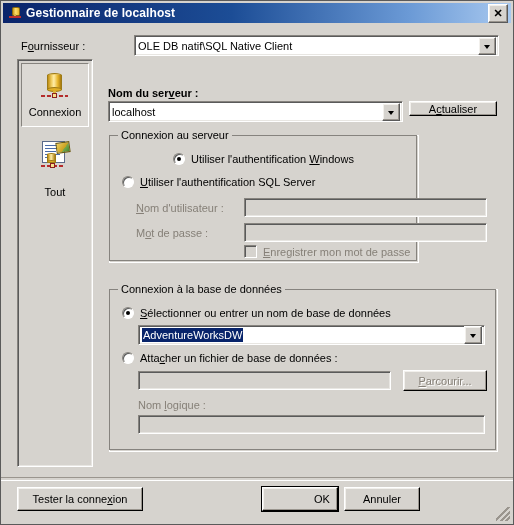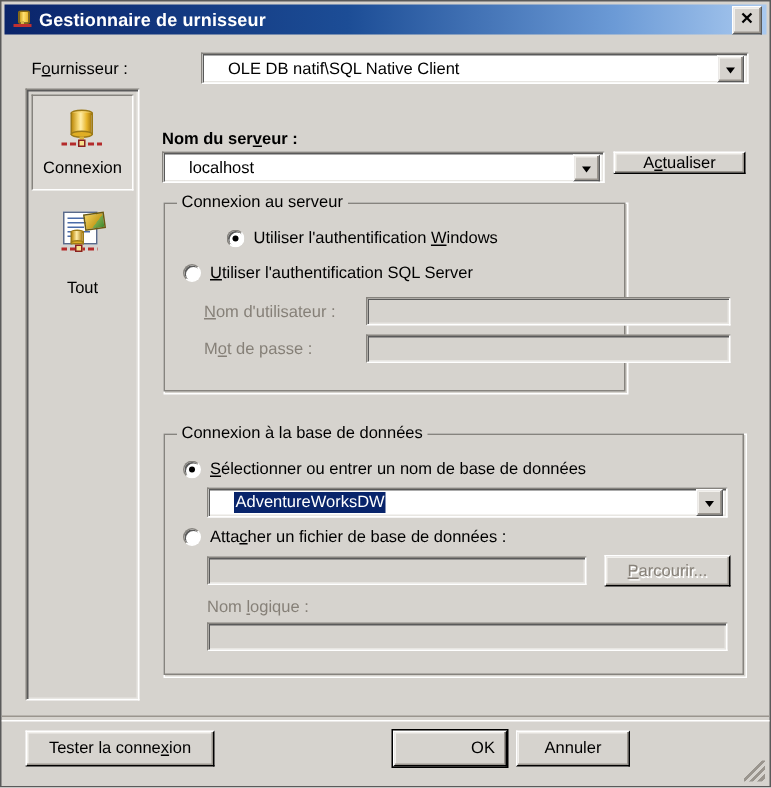--- a/index.html
+++ b/index.html
@@ -92,21 +92,21 @@
     border-color: #86837e #ffffff #ffffff #86837e;
     box-shadow: inset 1px 1px 0 #5a5a5a, inset -1px -1px 0 #e8e6e2;
     box-sizing: border-box;
   }
   .sunken.dis { background: #d6d3ce; }
 
   .combo {
     position: absolute;
     display: flex;
     align-items: center;
-    padding-left: 17px;
+    padding-left: 3px;
     overflow: hidden;
   }
   .combo .val {
     flex: 1 1 auto;
     white-space: nowrap;
     overflow: hidden;
     font-size: 11px;
     line-height: 14px;
   }
   .combo .val.sel {
@@ -385,21 +385,21 @@
 <body>
 
 <div id="dialog">
 
   <div class="titlebar">
     <div class="title-icon">
       <div class="cyl"></div>
         <div class="stem"></div>
         <div class="bar"></div>
     </div>
-    <div class="title-text">Gestionnaire de urnisseur</div>
+    <div class="title-text">Gestionnaire de localhost</div>
     <div class="close-btn">✕</div>
   </div>
 
   <div class="lbl" id="provider-label">
     <span>F</span><span class="u">o</span><span>urnisseur :</span>
   </div>
 
   <div class="combo sunken" style="left:133px; top:34px; width:365px; height:21px;">
     <span class="val">OLE DB natif\SQL Native Client</span>
     <span class="arrowbtn"></span>
@@ -448,40 +448,44 @@
   </div>
 
   <div class="btn" style="left:408px; top:100px; width:88px; height:15px;">
     <span><span>A</span><span class="u">c</span><span>tualiser</span></span>
   </div>
 
   <div class="group" style="left:108px; top:134px; width:310px; height:128px;">
     <div class="gbox"></div>
     <div class="gtitle">Connexion au serveur</div>
 
-    <div class="radio checked" style="left:1px; top:17px;padding-left:40px;">
+    <div class="radio checked" style="left:23px; top:17px;padding-left:40px;">
       <span class="dot"></span>
       <span class="lbl"><span>Utiliser l'authentification </span><span class="u">W</span><span>indows</span></span>
     </div>
 
     <div class="radio" style="left:12px; top:40px;">
       <span class="dot"></span>
       <span class="lbl"><span></span><span class="u">U</span><span>tiliser l'authentification SQL Server</span></span>
     </div>
 
     <div class="lbl dis" style="position:absolute; left:26px; top:66px;">
       <span></span><span class="u">N</span><span>om d'utilisateur :</span>
     </div>
     <div class="field sunken dis" style="left:134px; top:62px; width:243px; height:19px;"></div>
 
     <div class="lbl dis" style="position:absolute; left:26px; top:91px;">
       <span>M</span><span class="u">o</span><span>t de passe :</span>
     </div>
     <div class="field sunken dis" style="left:134px; top:87px; width:243px; height:19px;"></div>
 
+    <div class="check" style="left:134px; top:109px;">
+      <span class="box"></span>
+      <span class="lbl dis"><span></span><span class="u">E</span><span>nregistrer mon mot de passe</span></span>
+    </div>
   </div>
 
   <div class="group" style="left:108px; top:288px; width:389px; height:163px;">
     <div class="gbox"></div>
     <div class="gtitle">Connexion à la base de données</div>
 
     <div class="radio checked" style="left:12px; top:17px;">
       <span class="dot"></span>
       <span class="lbl"><span></span><span class="u">S</span><span>électionner ou entrer un nom de base de données</span></span>
     </div>

